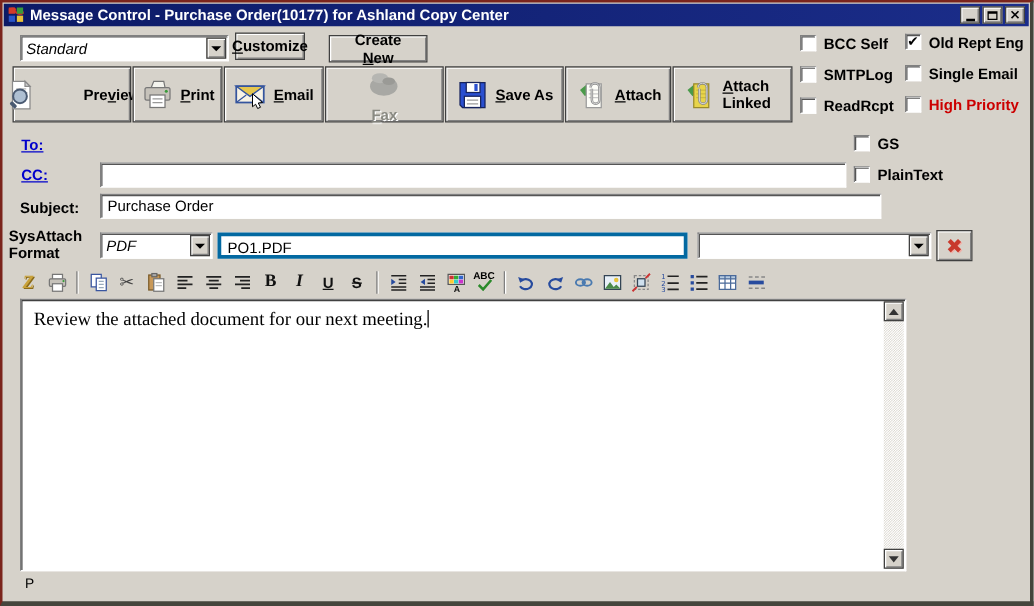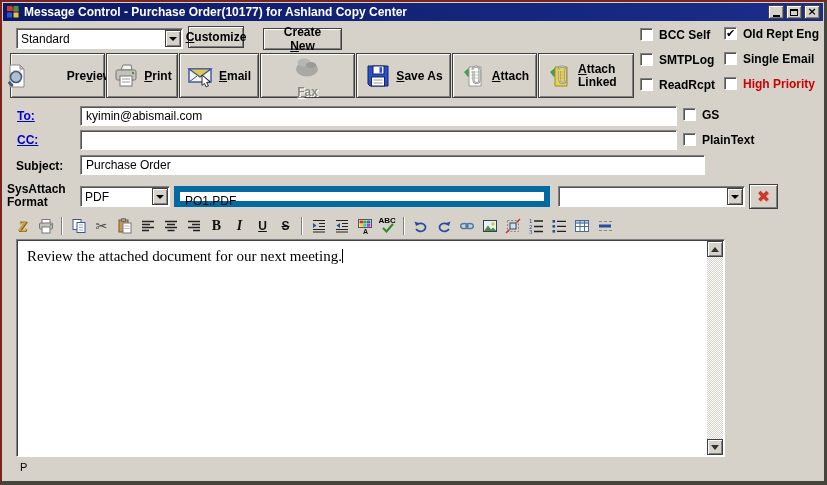--- a/index.html
+++ b/index.html
@@ -20,21 +20,21 @@
   .winbtn{width:16px;height:14px;background:#d6d2ca;border:1px solid #404040;
     box-shadow:inset 1px 1px 0 #fff,inset -1px -1px 0 #808080;
     display:flex;align-items:center;justify-content:center;padding:0;cursor:default;}
   .glyph-min{width:7px;height:2px;background:#000;margin-top:7px;}
   .glyph-max{width:8px;height:7px;border:1px solid #000;border-top-width:2px;}
   .glyph-close{font-size:11px;font-weight:bold;line-height:10px;font-family:"DejaVu Sans",sans-serif;}
   .sunken{background:#fff;border:1px solid #808080;border-right-color:#fff;border-bottom-color:#fff;
     box-shadow:inset 1px 1px 0 #555;}
   
   .combobox{position:absolute;height:21px;font-size:12px;}
-  .cbx-text{position:absolute;left:4px;top:3px;right:20px;white-space:nowrap;overflow:hidden;}
+  .cbx-text{position:absolute;left:4px;top:3px;right:20px;white-space:nowrap;overflow:hidden;font-style:italic;}
   .dropbtn{position:absolute;right:1px;top:1px;bottom:1px;width:16px;background:#d6d2ca;
     border:1px solid #404040;box-shadow:inset 1px 1px 0 #fff,inset -1px -1px 0 #808080;
     display:flex;align-items:center;justify-content:center;}
   .tri-down{width:0;height:0;border-left:4px solid transparent;border-right:4px solid transparent;border-top:4px solid #000;}
   .pushbtn{position:absolute;height:22px;font-size:12px;font-weight:bold;
     background:#d6d2ca;border:1px solid #404040;
     box-shadow:inset 1px 1px 0 #fff,inset -1px -1px 0 #808080;
     display:flex;align-items:center;justify-content:center;font-family:"Liberation Sans",sans-serif;}
   
   .tb{position:absolute;left:8px;top:51px;display:flex;}
@@ -53,21 +53,21 @@
     box-shadow:inset 1px 1px 0 #555;display:flex;align-items:center;justify-content:center;flex:0 0 auto;}
   .box i{font-style:normal;font-size:11px;line-height:11px;font-weight:bold;font-family:"DejaVu Sans",sans-serif;margin-top:-1px;}
   .cbl{font-size:12px;font-weight:bold;white-space:nowrap;}
   .cbl.hp{color:#cc0000;}
   
   .lnk{position:absolute;color:#0000cc;font-weight:bold;font-size:12px;text-decoration:underline;cursor:pointer;}
   .flabel{position:absolute;font-size:12px;font-weight:bold;}
   .field{position:absolute;background:#fff;border:1px solid #808080;border-right-color:#fff;border-bottom-color:#fff;
     box-shadow:inset 1px 1px 0 #555;font-family:"Liberation Sans",sans-serif;font-size:12px;padding:2px 5px;color:#000;}
   input.field{outline:none;}
-  .flatfield{position:absolute;background:#fff;border:6px solid #0369a1;
+  .flatfield{position:absolute;background:#fff;border:3px solid #0369a1;
     font-family:"Liberation Sans",sans-serif;font-size:12px;padding:2px 5px;box-shadow:none;}
   
   .syslabel{position:absolute;font-size:12px;font-weight:bold;line-height:13px;}
   .xbtn{position:absolute;width:29px;height:25px;background:#d6d2ca;border:1px solid #404040;
     box-shadow:inset 1px 1px 0 #fff,inset -1px -1px 0 #808080;
     display:flex;align-items:center;justify-content:center;color:#c8392c;font-weight:bold;
     font-size:16px;font-family:"DejaVu Sans",sans-serif;text-shadow:1px 1px 0 #f0b0a8;}
   
   .fmt{position:absolute;left:10px;top:213px;height:22px;display:flex;align-items:center;gap:2px;}
   .fbtn{width:21px;height:20px;display:flex;align-items:center;justify-content:center;background:transparent;border:1px solid transparent;padding:0;}
@@ -253,21 +253,20 @@
     </label>
     <label class="cb">
       <span class="box">
           <i></i>
         </span>
       <span class="cbl hp">High Priority</span>
     </label>
   </div>
 
   <a class="lnk" style="left:15px;top:107px;">To:</a>
-  <input class="field" style="left: 78px; top: 104px; width: 597px; height: 20px;" value="kyimin@abismail.com">
   <a class="lnk" style="left:15px;top:131px;">CC:</a>
   <input class="field" style="left: 78px; top: 128px; width: 597px; height: 20px;" value="">
   <span class="flabel" style="left:14px;top:157px;">Subject:</span>
   <input class="field" style="left: 78px; top: 153px; width: 625px; height: 20px;" value="Purchase Order">
 
   <label class="cb" style="position:absolute;left:681px;top:106px;">
     <span class="box">
         <i></i>
       </span>
     <span class="cbl">GS</span>

